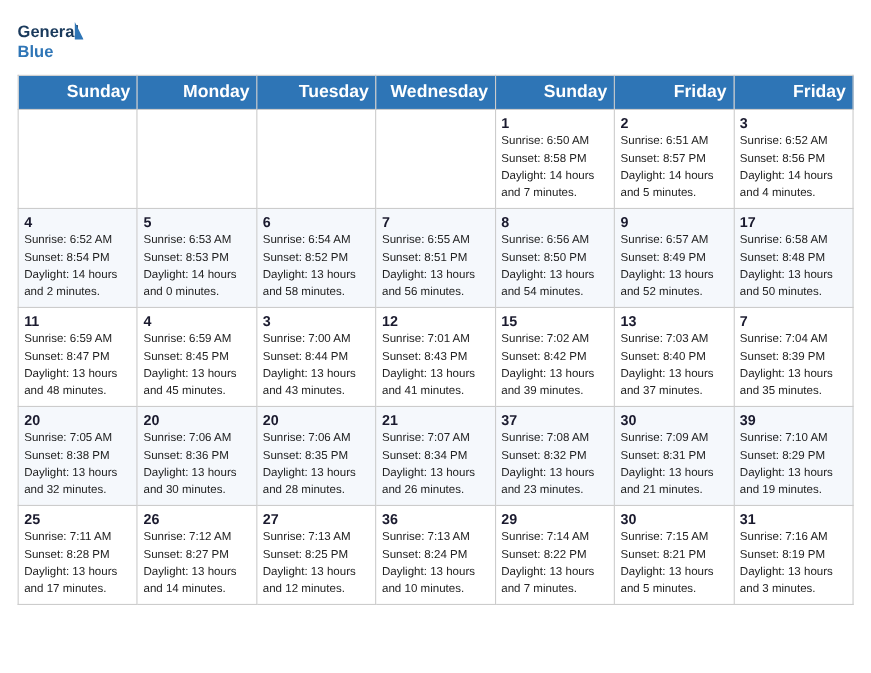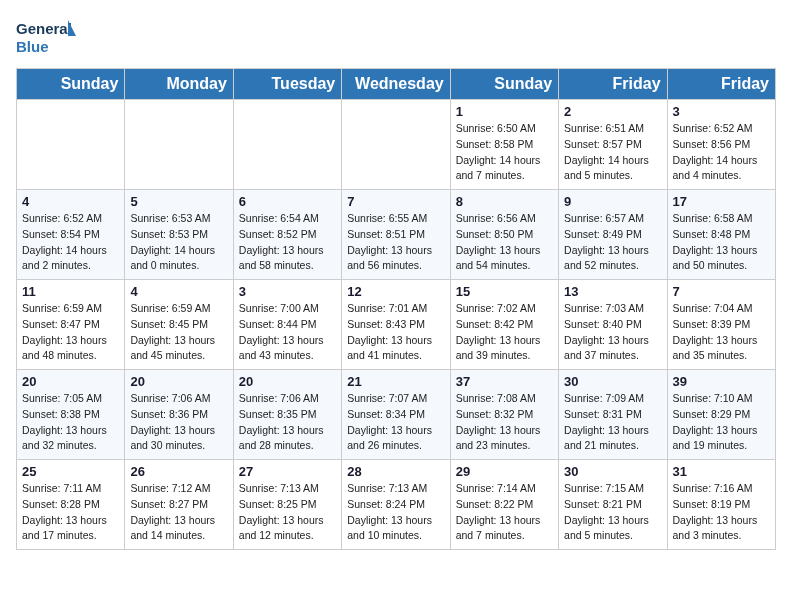--- a/index.html
+++ b/index.html
@@ -219,21 +219,21 @@
         </td>
         <td>
           <span class="day-num">26</span>
           <div class="day-info">Sunrise: 7:12 AM<br>Sunset: 8:27 PM<br>Daylight: 13 hours<br>and 14 minutes.</div>
         </td>
         <td>
           <span class="day-num">27</span>
           <div class="day-info">Sunrise: 7:13 AM<br>Sunset: 8:25 PM<br>Daylight: 13 hours<br>and 12 minutes.</div>
         </td>
         <td>
-          <span class="day-num">28</span>
+          <span class="day-num">36</span>
           <div class="day-info">Sunrise: 7:13 AM<br>Sunset: 8:24 PM<br>Daylight: 13 hours<br>and 10 minutes.</div>
         </td>
         <td>
           <span class="day-num">29</span>
           <div class="day-info">Sunrise: 7:14 AM<br>Sunset: 8:22 PM<br>Daylight: 13 hours<br>and 7 minutes.</div>
         </td>
         <td>
           <span class="day-num">30</span>
           <div class="day-info">Sunrise: 7:15 AM<br>Sunset: 8:21 PM<br>Daylight: 13 hours<br>and 5 minutes.</div>
         </td>

